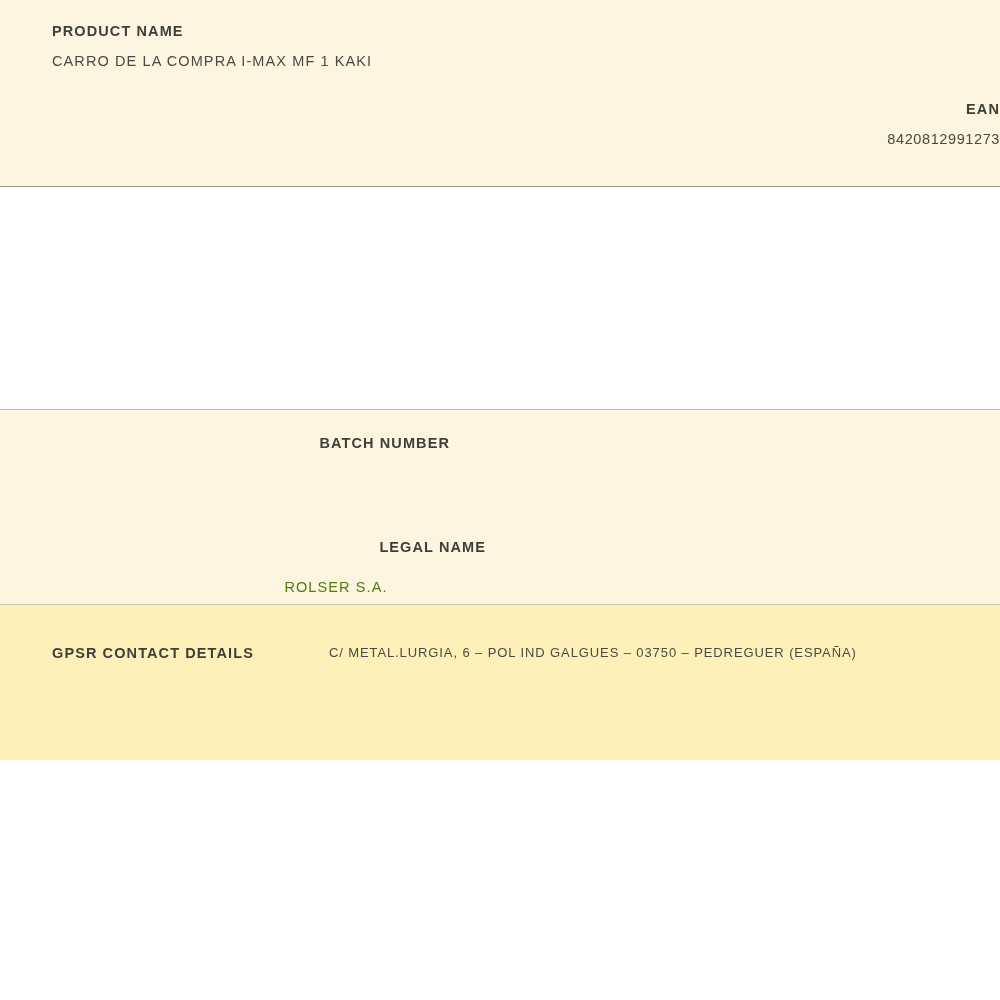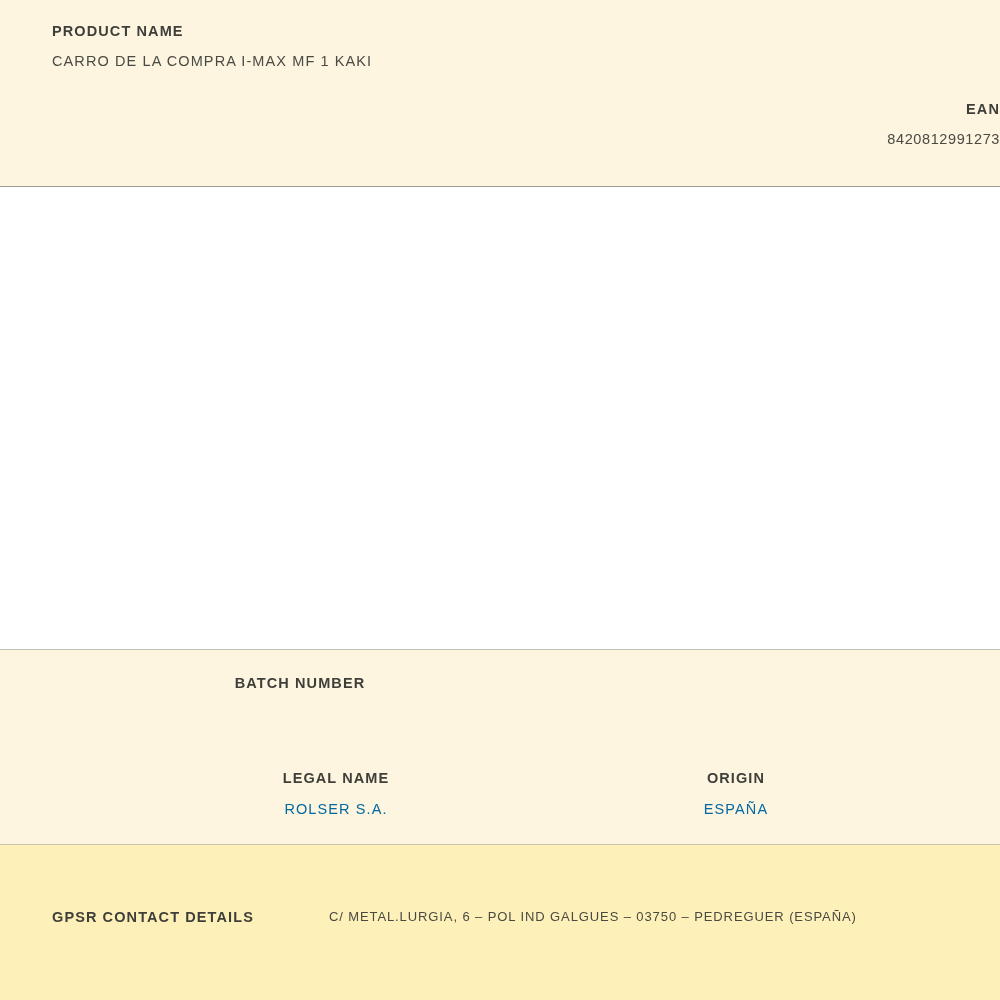--- a/index.html
+++ b/index.html
@@ -10,21 +10,21 @@
     width: 1000px;
     height: 1000px;
     font-family: "Liberation Sans", sans-serif;
     background: #ffffff;
     color: #3a3a3a;
     overflow: hidden;
   }
   .page {
     position: relative;
     width: 1000px;
-    height: 1000px;
+    height: 760px;
     box-sizing: border-box;
     display: flex;
     flex-direction: column;
   }
 
   
   .header-block {
     background: #fdf5e0;
     padding: 22px 0 0 0;
     box-sizing: border-box;
@@ -86,40 +86,41 @@
     width: 100px;
   }
   .detail-cell.col1 { margin-left: 150px; }
   .detail-label {
     font-size: 14.5px;
     font-weight: bold;
     letter-spacing: 1.1px;
     color: #3f3f3a;
     text-transform: uppercase;
     line-height: 1.3;
+    text-align: right;
   }
   .detail-value {
-    margin-top: 12px;
+    margin-top: 21px;
     font-size: 14.5px;
     letter-spacing: 1.1px;
-    color: #0369a1;
+    color: #4d7c0f;
     line-height: 1.3;
     min-height: 18px;
   }
   .detail-row.second {
     margin-top: 46px;
     padding-left: 36px;
   }
 
   
   .gpsr-block {
     background: #fdf0b8;
     height: 155px;
     box-sizing: border-box;
-    padding-top: 64px;
+    padding-top: 40px;
     display: flex;
     align-items: flex-start;
   }
   .gpsr-label {
     padding-left: 52px;
     font-size: 14.5px;
     font-weight: bold;
     letter-spacing: 1.1px;
     color: #3f3f3a;
     text-transform: uppercase;
@@ -162,22 +163,20 @@
         <div class="detail-value"></div>
       </div>
     </div>
     <div class="detail-row second">
       <div class="detail-cell col1">
         <div class="detail-label">LEGAL NAME</div>
         <div class="detail-value">ROLSER S.A.</div>
       </div>
       <div class="detail-cell spacer"></div>
       <div class="detail-cell">
-        <div class="detail-label">ORIGIN</div>
-        <div class="detail-value">ESPAÑA</div>
       </div>
     </div>
   </div>
 
   <div class="gpsr-block">
     <div class="gpsr-label">GPSR CONTACT DETAILS</div>
     <div class="gpsr-value">C/ METAL.LURGIA, 6 – POL IND GALGUES – 03750 – PEDREGUER (ESPAÑA)</div>
   </div>
 
 </div>

